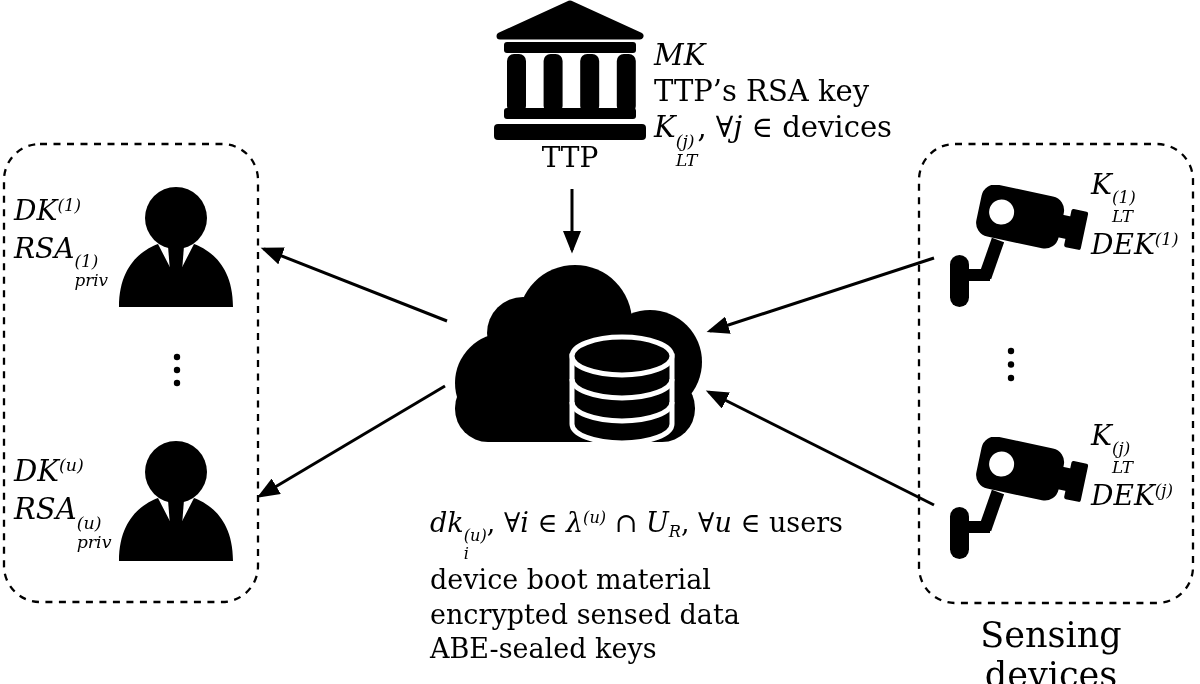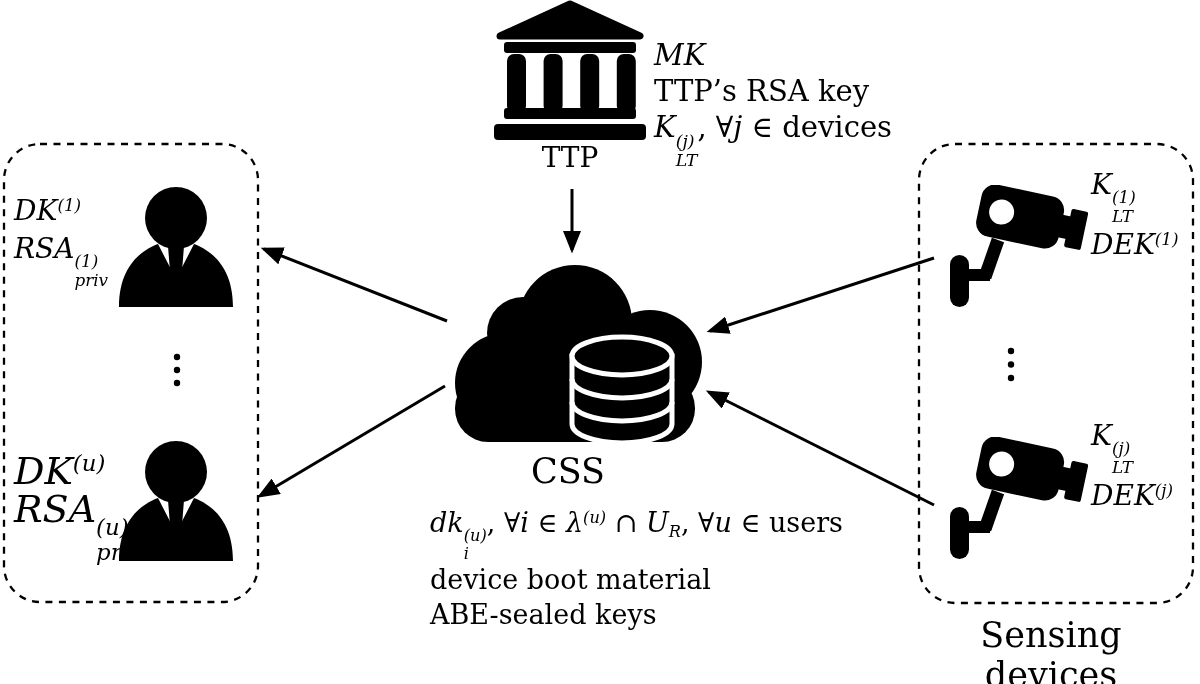--- a/index.html
+++ b/index.html
@@ -110,37 +110,37 @@
   </div>
 
   <div class="keys" style="left:14px;top:192px;font-size:28px;line-height:38px;">
     <div class="mline"><span class="it"><span>DK</span><sup>(1)</sup></span></div>
     <div class="mline"><span class="it"><span>RSA</span><span class="stack">
             <span class="sup">(1)</span>
             <span class="sub">priv</span>
           </span></span></div>
   </div>
 
-  <div class="keys" style="left:14px;top:452px;font-size:38px;line-height:38px;">
+  <div class="keys" style="left:14px;top:452px;font-size:29px;line-height:38px;">
     <div class="mline"><span class="it"><span>DK</span><sup>(u)</sup></span></div>
     <div class="mline"><span class="it"><span>RSA</span><span class="stack">
             <span class="sup">(u)</span>
             <span class="sub">priv</span>
           </span></span></div>
   </div>
 
 
-  <div class="lbl" style="left:508px;top:451px;width:120px;font-size:35px;">CSS</div>
 
   <div class="keys" style="left:430px;top:506px;font-size:27px;line-height:34.5px;">
     <div class="mline"><span class="it"><span>dk</span><span class="stack">
             <span class="sup">(u)</span>
             <span class="sub">i</span>
           </span></span><span><span>, ∀</span></span><span class="it"><span>i</span></span><span><span> ∈ </span></span><span class="it"><span>λ</span><sup>(u)</sup></span><span><span> ∩ </span></span><span class="it"><span>U</span><sub>R</sub></span><span><span>, ∀</span></span><span class="it"><span>u</span></span><span><span> ∈ users</span></span></div>
     <div class="mline"><span><span>device boot material</span></span></div>
+    <div class="mline"><span><span>encrypted sensed data</span></span></div>
     <div class="mline"><span><span>ABE-sealed keys</span></span></div>
   </div>
 
   <div class="keys" style="left:1091px;top:166px;font-size:28px;line-height:37px;">
     <div class="mline"><span class="it"><span>K</span><span class="stack">
             <span class="sup">(1)</span>
             <span class="sub">LT</span>
           </span></span></div>
     <div class="mline"><span class="it"><span>DEK</span><sup>(1)</sup></span></div>
   </div>

